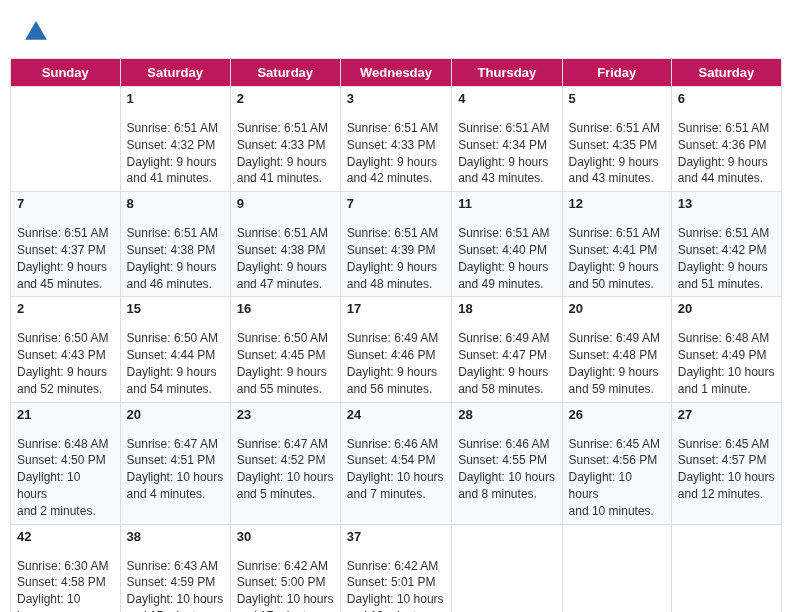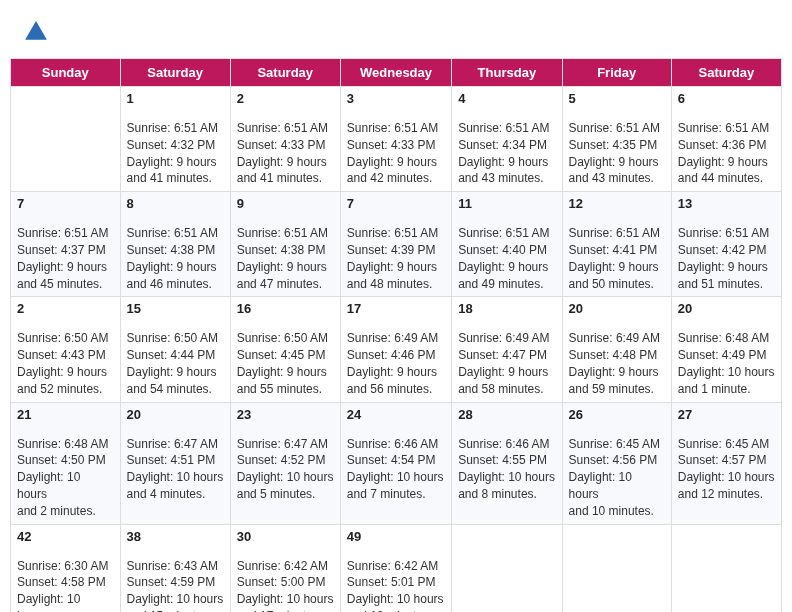--- a/index.html
+++ b/index.html
@@ -339,21 +339,21 @@
 and 15 minutes.</div>
         </td>
         <td>
           <span class="day-num">30</span>
           <div class="day-info" style="white-space: pre-line;">Sunrise: 6:42 AM
 Sunset: 5:00 PM
 Daylight: 10 hours
 and 17 minutes.</div>
         </td>
         <td>
-          <span class="day-num">49</span>
+          <span class="day-num">37</span>
           <div class="day-info" style="white-space: pre-line;">Sunrise: 6:42 AM
 Sunset: 5:01 PM
 Daylight: 10 hours
 and 19 minutes.</div>
         </td>
         <td class="empty-cell"></td>
         <td class="empty-cell"></td>
         <td class="empty-cell"></td>
       </tr>
     </tbody>

